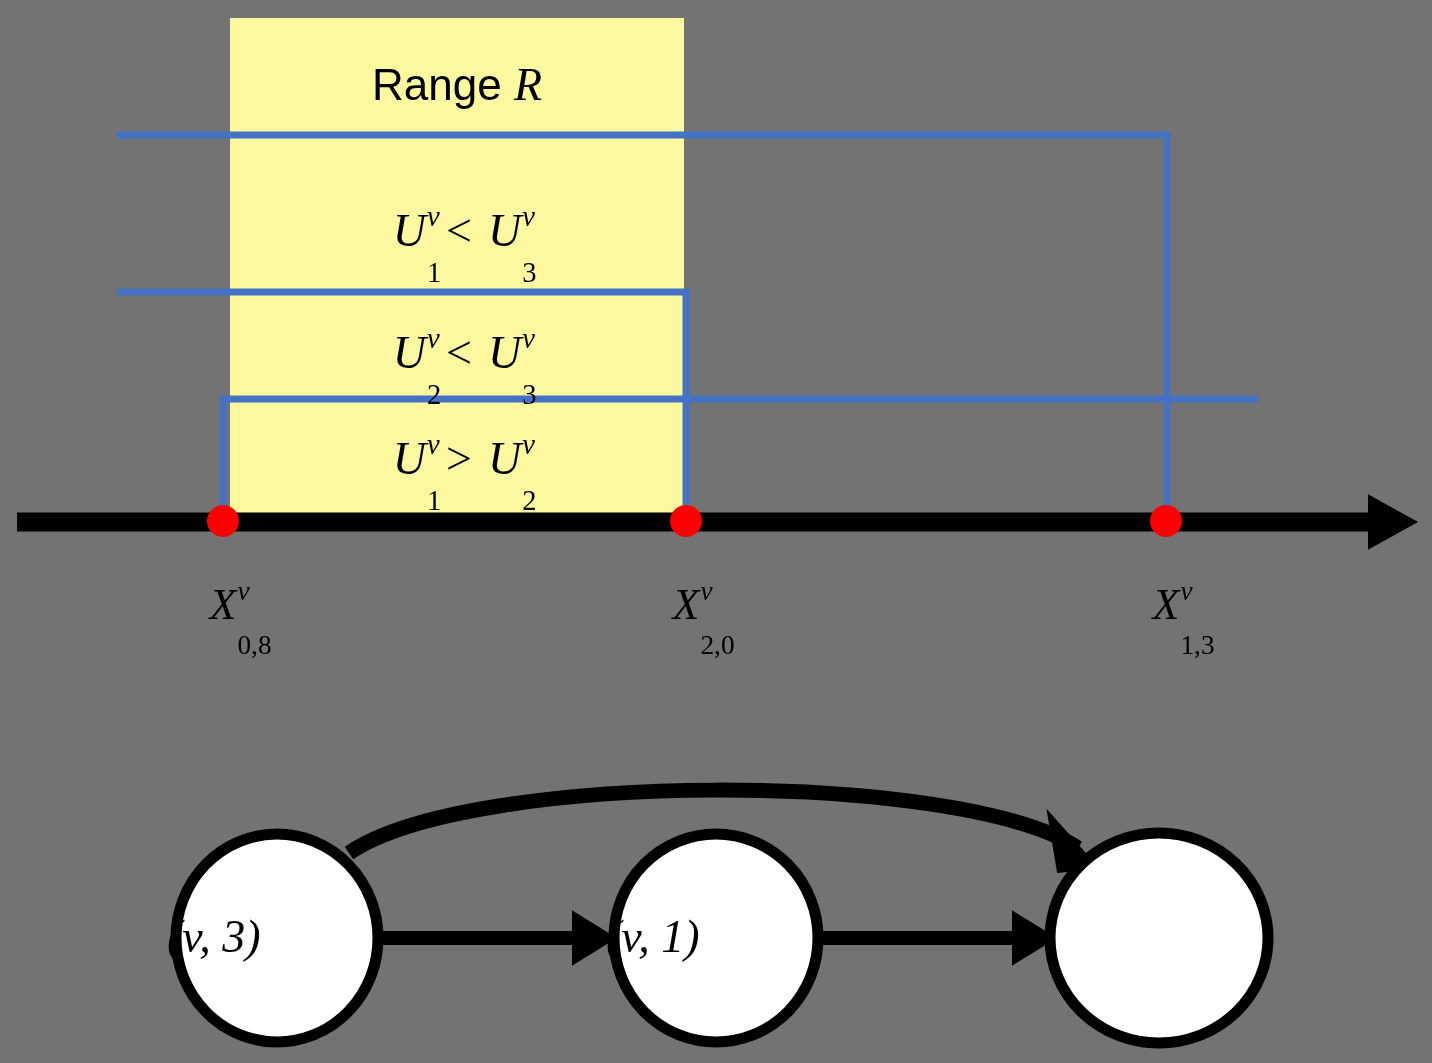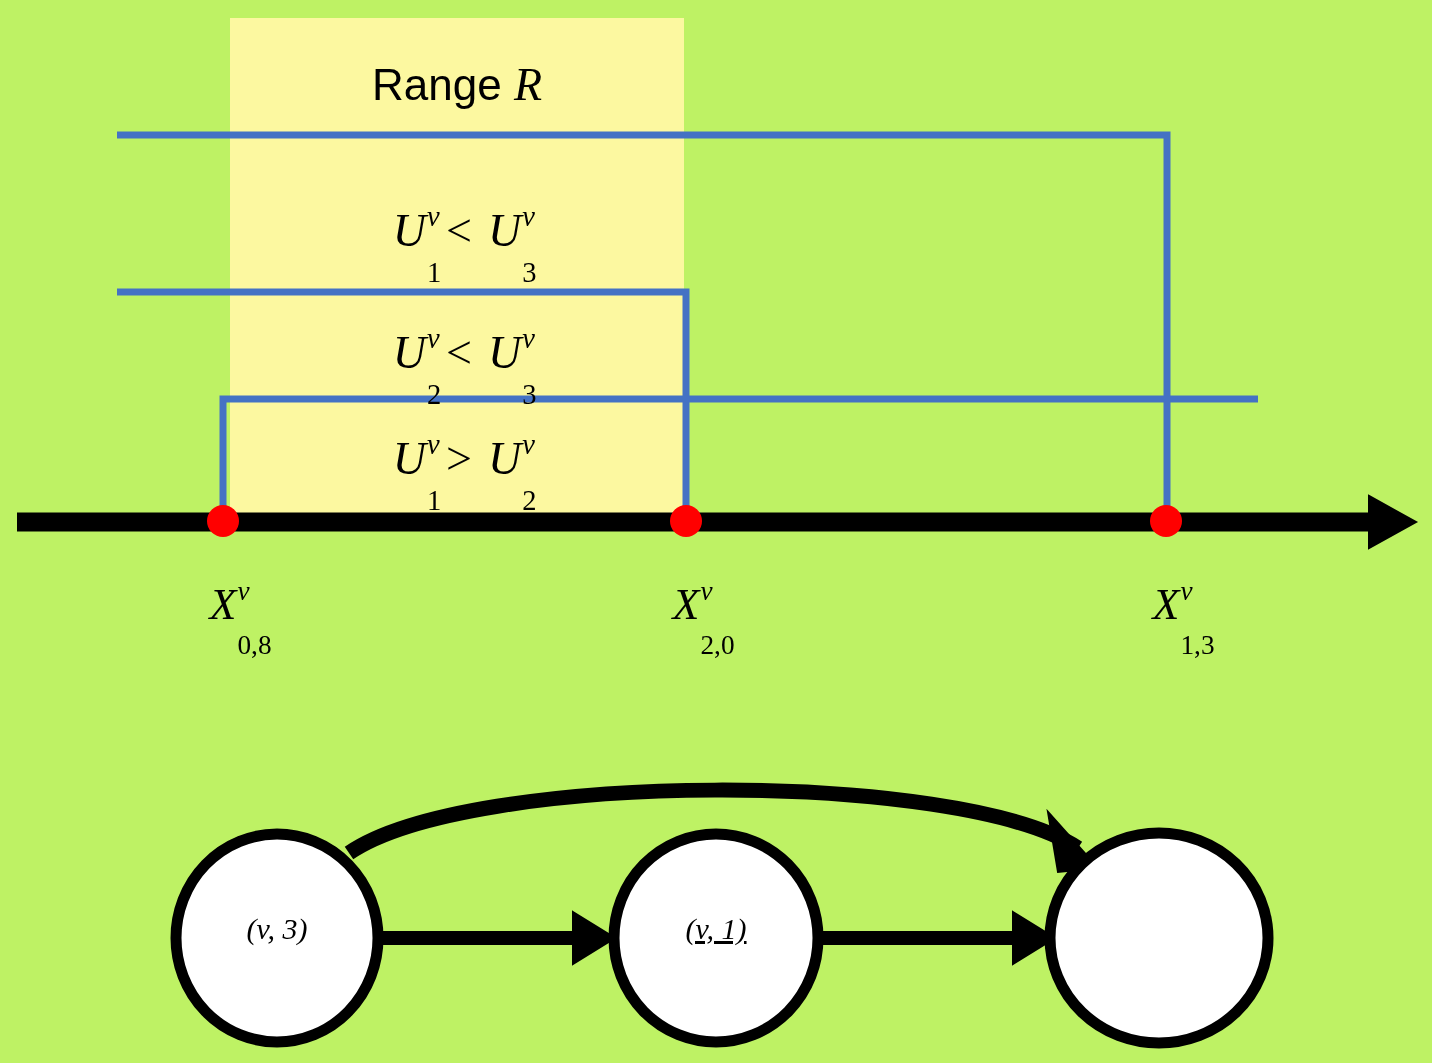--- a/index.html
+++ b/index.html
@@ -10,21 +10,21 @@
   body {
     width: 1432px;
     height: 1063px;
     font-family: "Liberation Serif", serif;
     overflow: hidden;
   }
   #canvas-root {
     position: relative;
     width: 1432px;
     height: 1063px;
-    background: #bef264;
+    background: #737373;
   }
   svg.figure-layer {
     position: absolute;
     top: 0;
     left: 0;
     width: 1432px;
     height: 1063px;
     display: block;
   }
   .math-label {
@@ -89,22 +89,21 @@
     font-size: 44px;
   }
   .axis-tick-label {
     position: absolute;
     font-size: 44px;
     text-align: center;
     width: 160px;
   }
   .node-label {
     position: absolute;
-    font-size: 30px;
-    text-align: center;
+    font-size: 46px;
     width: 220px;
   }
 </style>
 </head>
 <body>
 
 <div id="canvas-root">
 
   <svg class="figure-layer" viewBox="0 0 1432 1063" xmlns="http://www.w3.org/2000/svg">
 
@@ -180,16 +179,16 @@
   <div class="math-label axis-tick-label" style="left:606px; top:583px;">
     <span class="mvar">X</span><span class="supsub"><span class="sup">v</span><span class="sub">2,0</span></span>
   </div>
 
   <div class="math-label axis-tick-label" style="left:1086px; top:583px;">
     <span class="mvar">X</span><span class="supsub"><span class="sup">v</span><span class="sub">1,3</span></span>
   </div>
 
   <div class="math-label node-label" style="left:167px; top:914px;">(v, 3)</div>
 
-  <div class="math-label node-label" style="left:606px; top:914px;text-decoration:underline;">(v, 1)</div>
+  <div class="math-label node-label" style="left:606px; top:914px;">(v, 1)</div>
 
 
 </div>
 
 </body></html>

